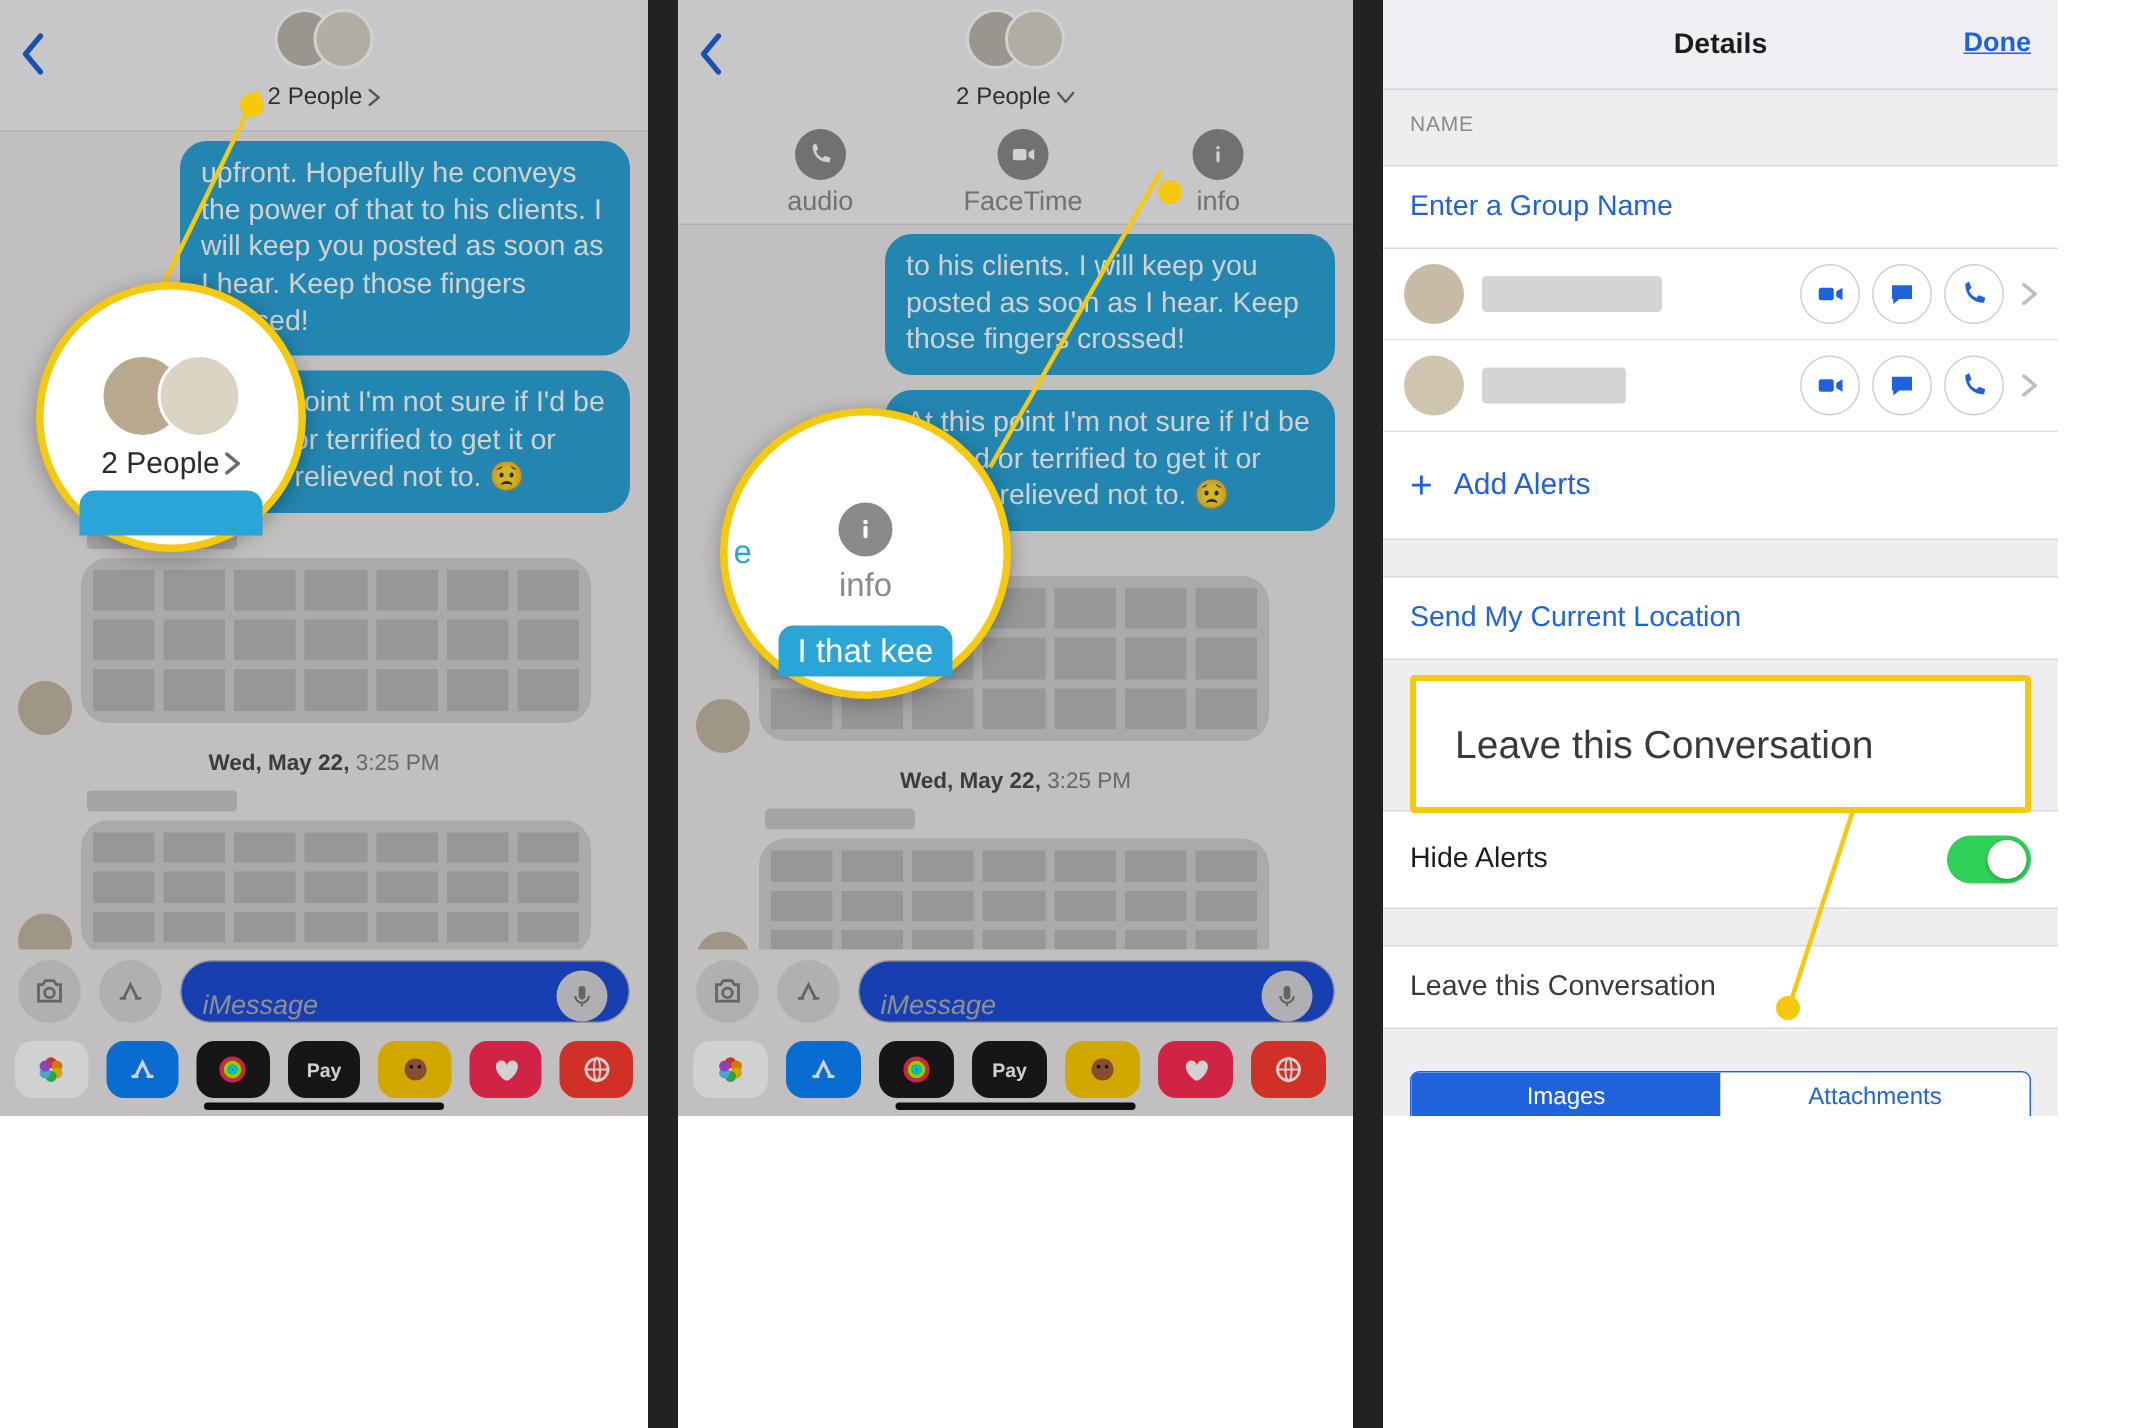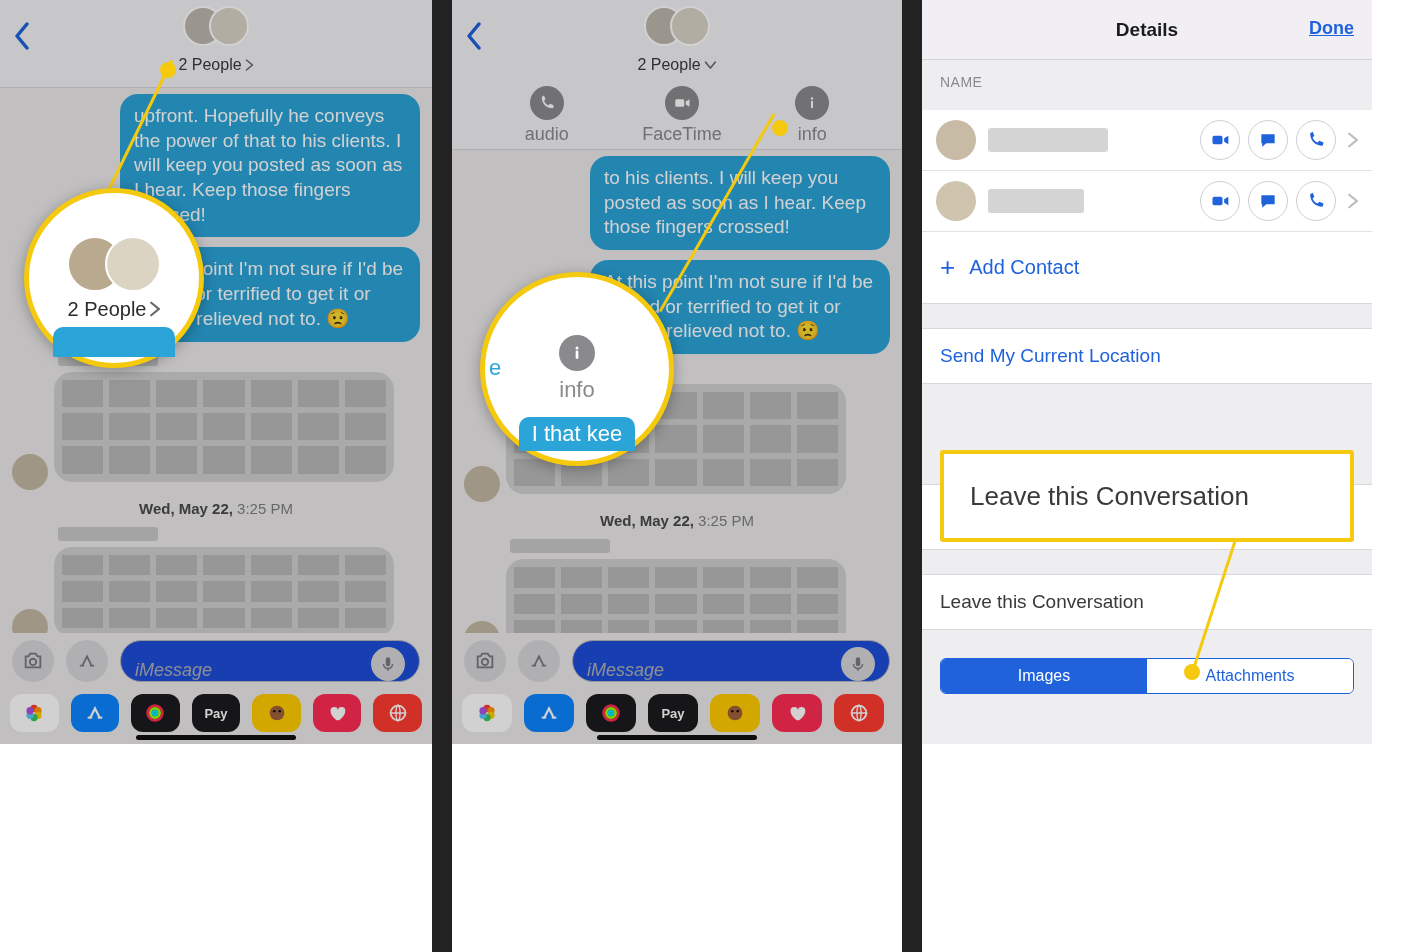--- a/index.html
+++ b/index.html
@@ -476,20 +476,23 @@
   </div>
 
   <div class="gap"></div>
 
   <div class="panel p3" style="background:#eeeef1;">
     <div class="det-hdr">
       <span class="det-title">Details</span>
       <span class="done">Done</span>
     </div>
     <div class="sec-label">NAME</div>
+    <div class="row mut">
+        <span>Enter a Group Name</span>
+      </div>
 
     <div class="contact-row">
       <div class="c-av"></div>
       <div class="c-name"></div>
       <div class="c-acts">
         <div class="c-act">
             <svg viewBox="0 0 24 24">
               <rect x="3" y="7" width="12" height="10" rx="2"></rect>
               <path d="M17 10l5-3v10l-5-3z"></path>
             </svg>
@@ -529,21 +532,21 @@
               <path d="M5 4c0 9 6 15 15 15l1-4-5-2-2 2c-3-1-5-3-6-6l2-2-2-5z"></path>
             </svg>
           </div>
         <svg class="c-chev" viewBox="0 0 8 12">
             <path d="M1 1 L7 6 L1 11" stroke="#bdbcc0" stroke-width="1.8" fill="none" stroke-linecap="round"></path>
           </svg>
       </div>
     </div>
     <div class="addc">
       <span class="plus">+</span>
-      <span>Add Contact</span>
+      <span>Add Alerts</span>
     </div>
 
     <div class="gap-v"></div>
     <div class="row mut stack">
         <span>Send My Current Location</span>
       </div>
 
     <div style="height:100px;"></div>
 
     <div class="row plain stack">

